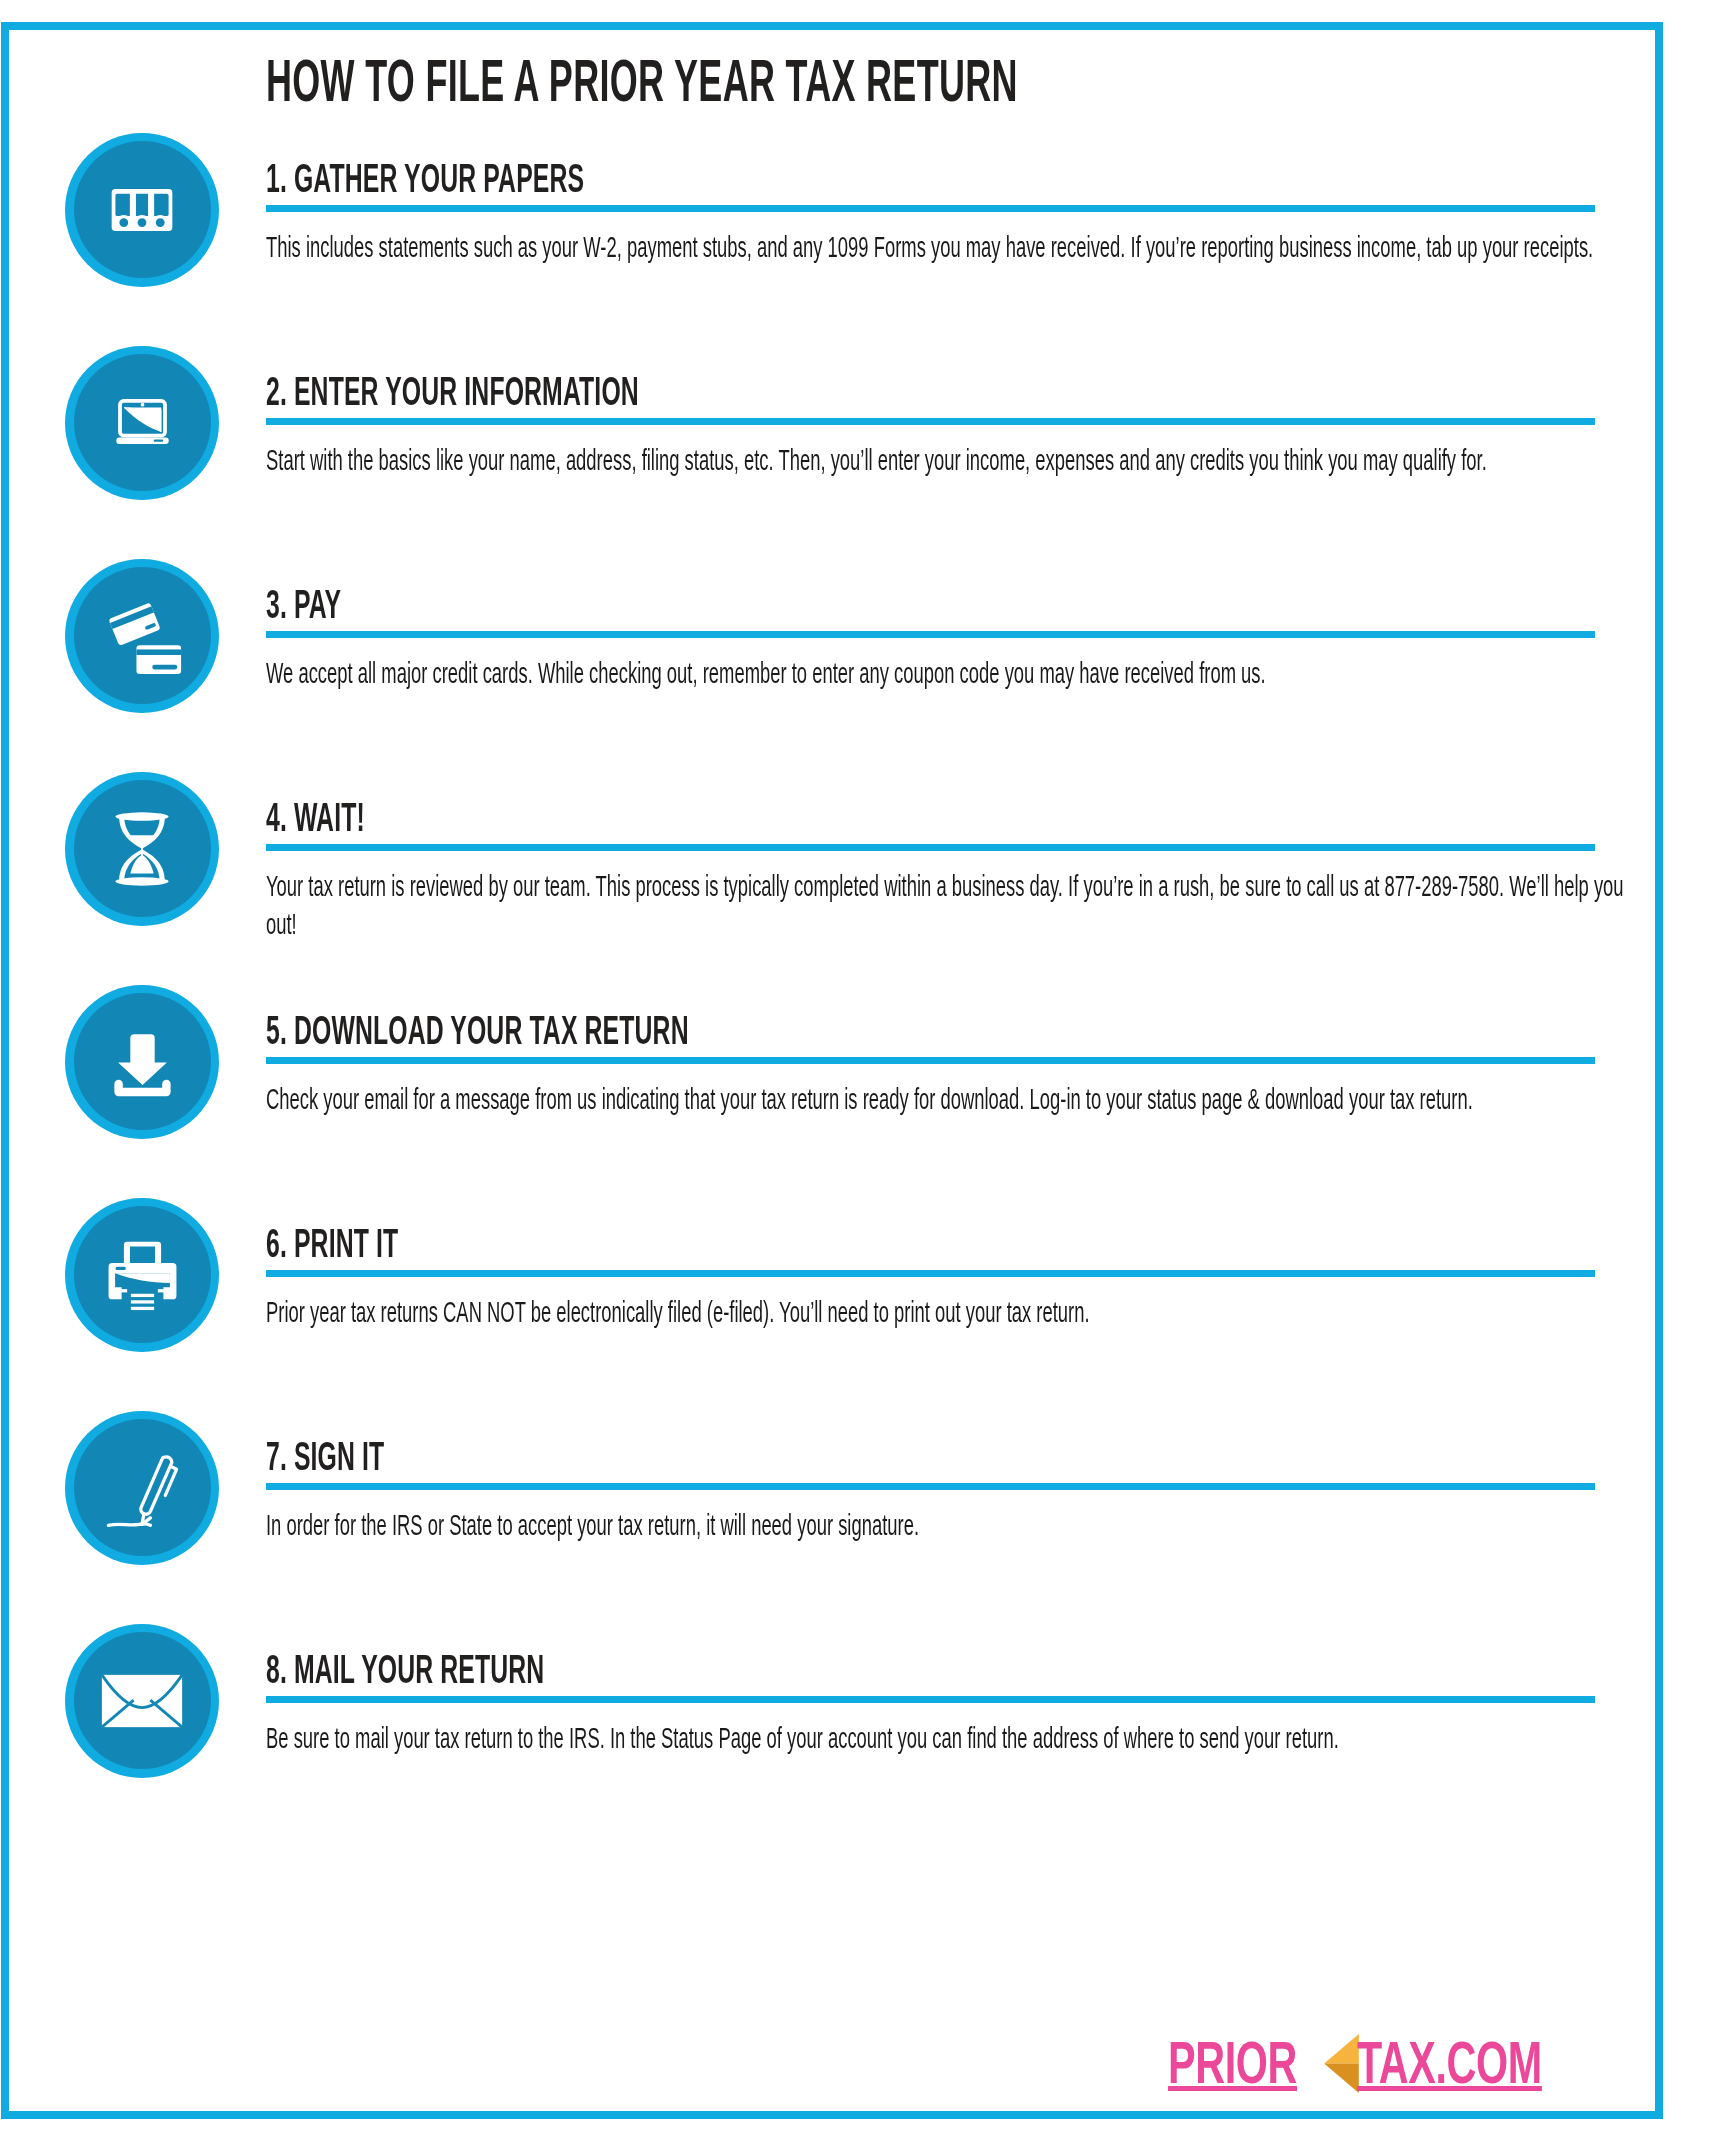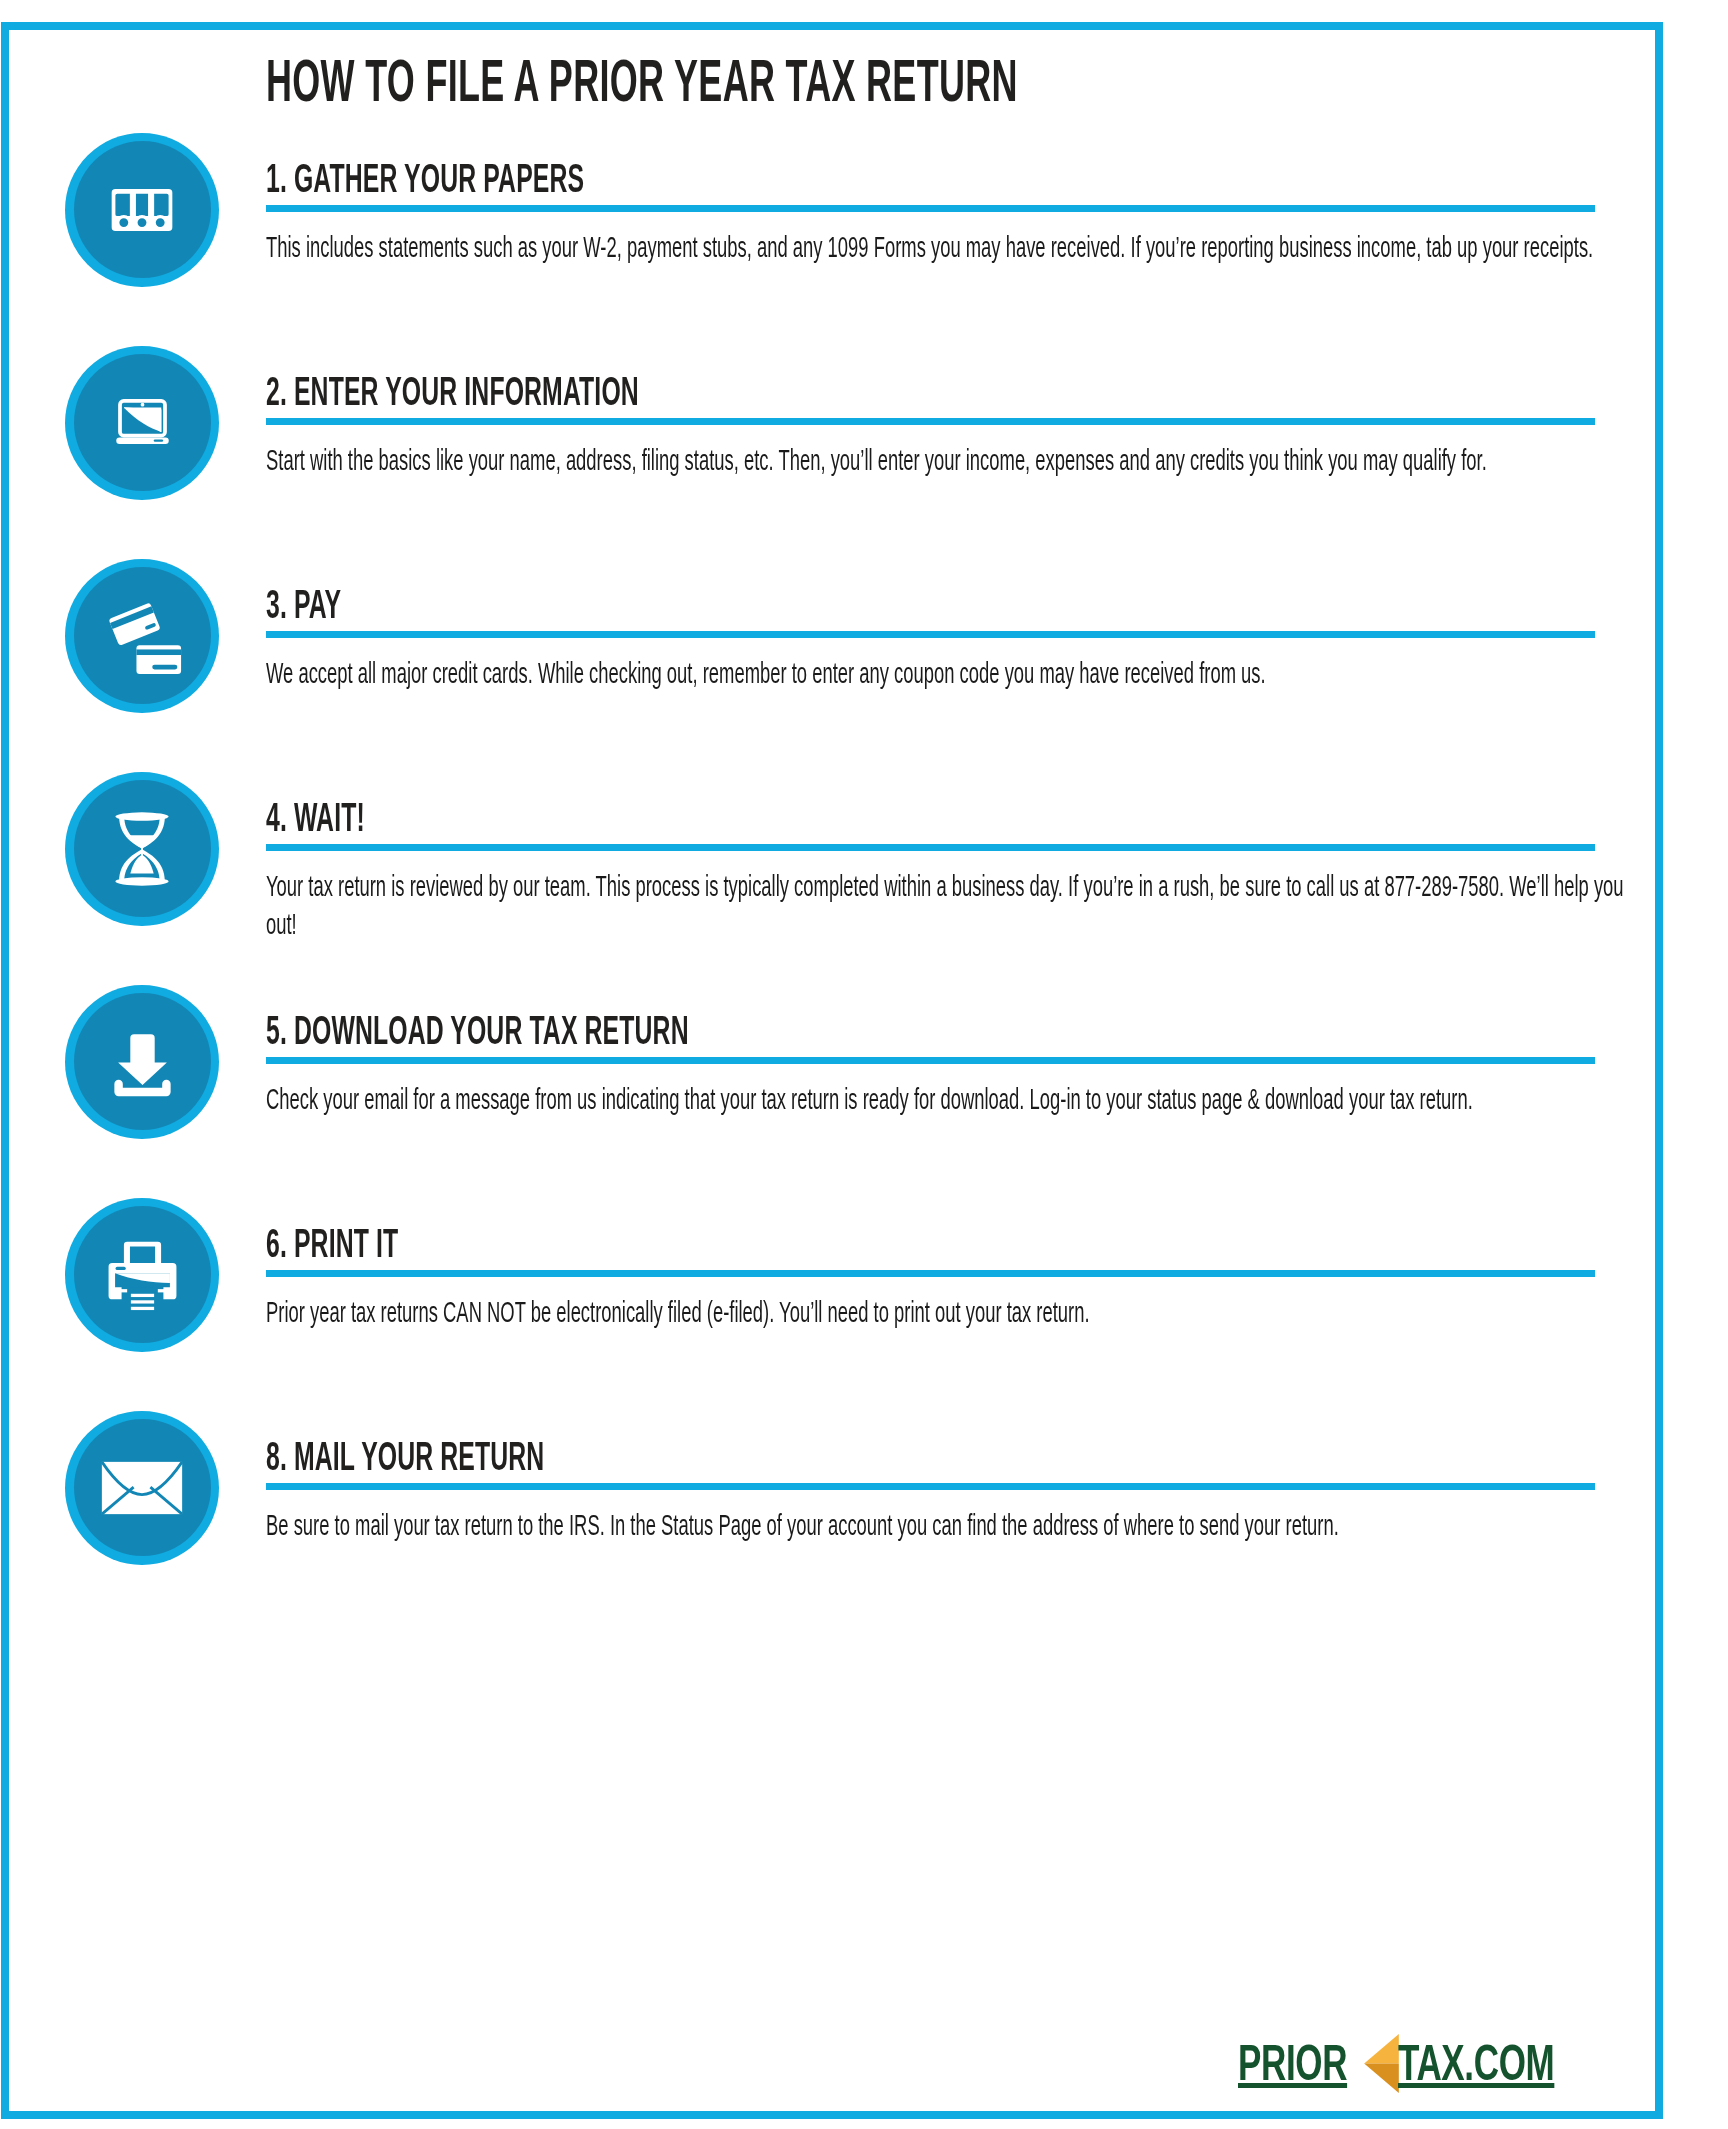--- a/index.html
+++ b/index.html
@@ -132,23 +132,23 @@
     right: 47px;
     bottom: 36px;
     display: flex;
     align-items: center;
   }
   .logo {
     display: flex;
     align-items: center;
     font-family: "Liberation Sans Narrow", "Liberation Sans", sans-serif;
     font-weight: 700;
-    font-size: 50px;
+    font-size: 59px;
     line-height: 0.86;
-    color: #14532d;
+    color: #ec4899;
     letter-spacing: -0.5px;
   }
   .logo-part {
     transform: scaleX(0.70);
     transform-origin: left center;
     white-space: nowrap;
   }
   .logo-a { margin-right: -31px; }
   .logo-b { margin-left: -3.7px; }
   .tri-wrap {
@@ -308,20 +308,39 @@
                 </g>
               </svg>
             </span>
           </div>
         </div>
         <div class="step-head">6. PRINT IT</div>
         <div class="rule"></div>
         <div class="step-body">Prior year tax returns CAN NOT be electronically filed (e-filed). You’ll need to print out your tax return.</div>
       </li>
 
+      <li class="step">
+        <div class="badge">
+          <div class="inner">
+            <span>
+              <svg width="84" height="84" viewBox="0 0 180 180">
+                <g fill="none" stroke="#ffffff" stroke-width="7" stroke-linecap="round" stroke-linejoin="round">
+                  <path d="M138 24 a12 12 0 0 1 16 11 L108 140 a10 10 0 0 1 -14 5 a10 10 0 0 1 -6 -13 L134 26 a10 10 0 0 1 4 -2 z"></path>
+                  <path d="M152 44 l12 6 l-24 56"></path>
+                  <path d="M94 146 l-4 22 l18 -14"></path>
+                  <path d="M18 170 C44 164 62 172 84 168 C94 166 100 166 108 170"></path>
+                </g>
+              </svg>
+            </span>
+          </div>
+        </div>
+        <div class="step-head">7. SIGN IT</div>
+        <div class="rule"></div>
+        <div class="step-body">In order for the IRS or State to accept your tax return, it will need your signature.</div>
+      </li>
 
       <li class="step">
         <div class="badge">
           <div class="inner">
             <span>
               <svg width="84" height="56" viewBox="0 0 180 120">
                 <rect x="4" y="4" width="172" height="112" fill="#ffffff"></rect>
                 <g fill="none" stroke="#1287B6" stroke-width="6" stroke-linejoin="round">
                   <path d="M4 4 C34 48 62 74 90 74 C118 74 146 48 176 4"></path>
                   <path d="M4 116 L72 58"></path>

